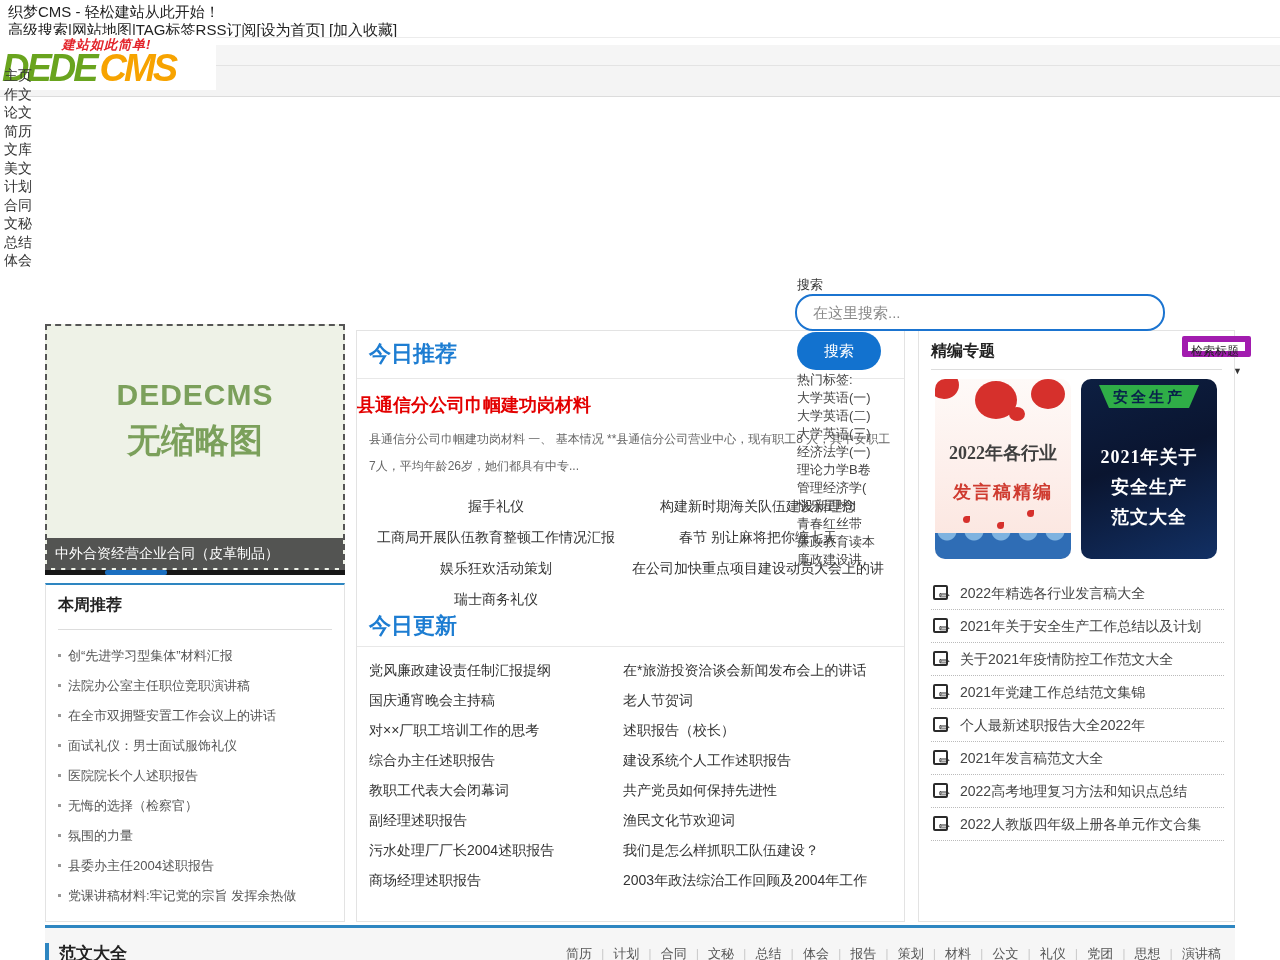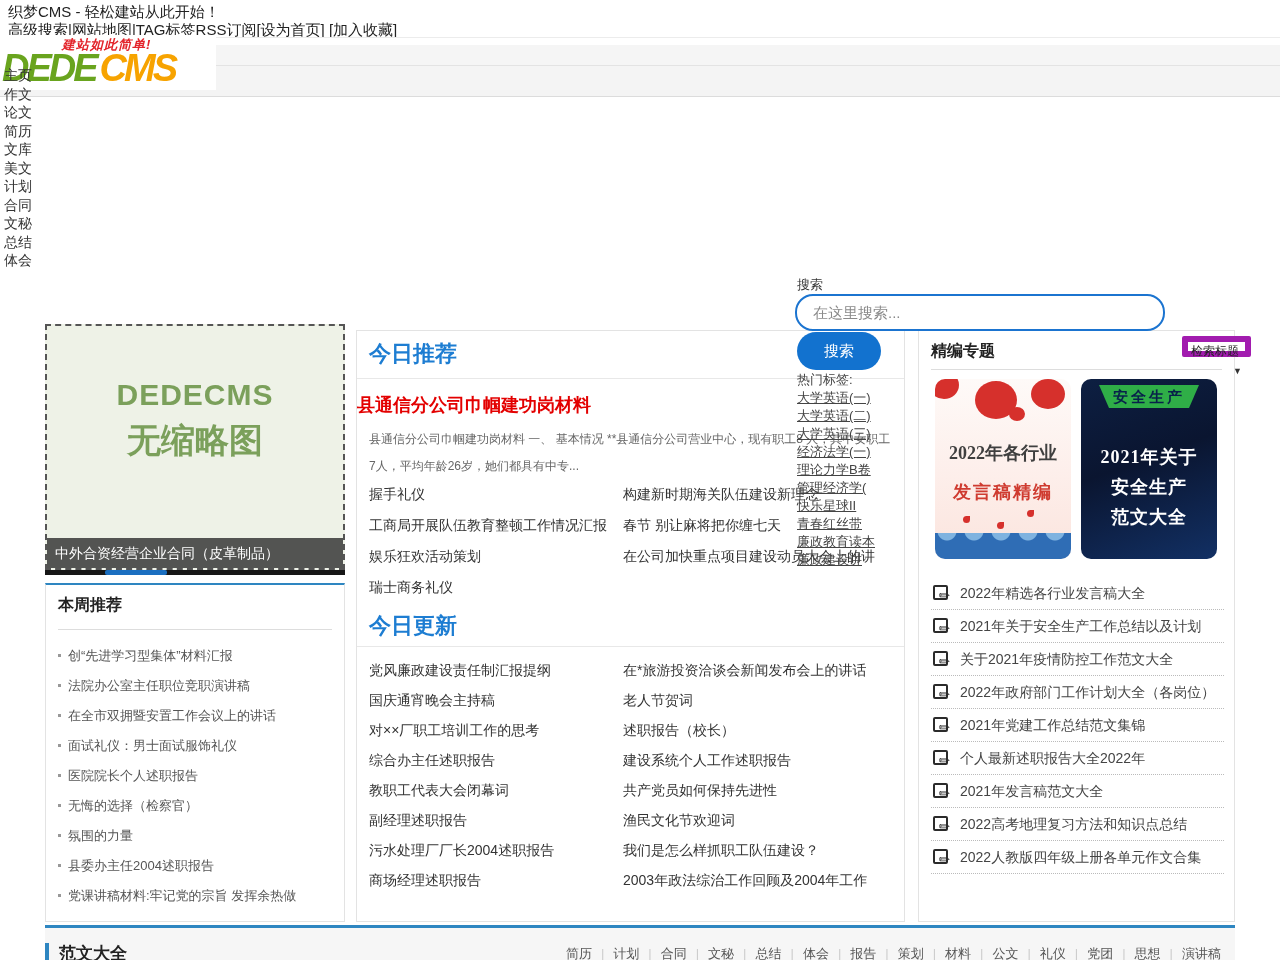--- a/index.html
+++ b/index.html
@@ -34,21 +34,21 @@
   .search-input { left:795px; top:294px; width:370px; height:37px; border:2px solid #1b74d0; border-radius:18px;
                   padding:0 16px; font-size:15px; color:#333; outline:none; z-index:10; background:#fff; }
   .search-input::placeholder { color:#8a8a8a; }
   .select-box { left:1182px; top:302px; width:69px; height:21px; border:6px solid #a21caf; border-radius:2px;
                 font-size:12px; color:#222; background:#fff; line-height:19px; padding:0 3px; z-index:10; cursor:pointer;margin-top:34px; }
   .select-box .arrow { float:right; font-size:9px; color:#333; margin-top:1px; }
   .search-btn { left:797px; top:332px; width:84px; height:38px; border:none; border-radius:19px; background:#1272cf;
                 color:#fff; font-size:15px; z-index:10; cursor:pointer; font-family:"Liberation Sans",sans-serif; }
   .hot-tags { left:797px; top:371px; z-index:10; }
   .hot-tags div { height:18px; line-height:18px; font-size:13px; color:#444; }
-  .hot-tags div.tag { cursor:pointer;text-decoration:underline; }
+  .hot-tags div.tag { cursor:pointer; }
 
   
   .slide-box { left:45px; top:324px; width:300px; height:246px; border:2px dashed #555; background:#eef2e7; cursor:pointer; }
   .watermark { position:absolute; left:0; top:52px; width:100%; text-align:center; color:#7ba05b; font-weight:bold; }
   .watermark .l1 { font-size:30px; letter-spacing:1px; }
   .watermark .l2 { font-size:34px; margin-top:6px; }
   .slide-caption { position:absolute; left:0; bottom:0; width:100%; height:30px; line-height:30px; background:rgba(62,62,62,0.88);
                    color:#fff; font-size:14px; padding-left:8px; }
   .slide-strip { left:45px; top:570px; width:300px; height:5px; background:#161616; }
   .slide-strip .seg { position:absolute; left:60px; top:0; width:62px; height:5px; background:#1b6fc0; border-radius:2px; }
@@ -67,21 +67,21 @@
   
   .week-list { position:absolute; left:12px; top:56px; width:276px; }
   .week-list div { height:30px; line-height:30px; font-size:13px; color:#555; white-space:nowrap; overflow:hidden; cursor:pointer; }
   .week-list div::before { content:""; display:inline-block; width:3px; height:3px; background:#999; margin:0 7px 3px 0; }
 
   
   .feat-title { position:absolute; left:0; top:62px; width:100%; text-align:left; font-size:18px; font-weight:bold; color:#e30000; cursor:pointer; }
   .feat-sum { position:absolute; left:12px; top:95px; width:524px; font-size:12px; color:#666; line-height:27px; }
   .links-grid { position:absolute; left:12px; width:524px; display:grid; grid-template-columns:254px auto; }
   .links-grid div { font-size:14px; color:#333; white-space:nowrap; overflow:hidden; cursor:pointer; }
-  .grid-rec { top:148px; } .grid-rec div { height:31px; line-height:31px; }
+  .grid-rec { top:160px;text-align:center; } .grid-rec div { height:31px; line-height:31px; }
   .grid-upd { top:324px; } .grid-upd div { height:30px; line-height:30px; }
   .h2-upd { top:280px !important; }
   .div-upd { top:315px; }
 
   
   .cards { position:absolute; left:16px; top:48px; width:285px; display:flex; gap:10px; }
   .card { width:136px; height:180px; border-radius:10px; overflow:hidden; position:relative; cursor:pointer;
           font-family:"Liberation Serif", serif; text-align:center; }
   .card1 { background:linear-gradient(180deg,#fefaf8 0%,#fdeeea 55%,#fbe4dd 100%); }
   .card1 .lan { position:absolute; border-radius:50%; background:#d6302c; }
@@ -253,21 +253,20 @@
         <div class="banner">安全生产</div>
         <div class="wl" style="top:66px">2021年关于</div>
         <div class="wl" style="top:96px">安全生产</div>
         <div class="wl" style="top:126px">范文大全</div>
       </div>
     </div>
     <div class="topic-list">
       <div class="item"><span class="edit-icon"></span><span>2022年精选各行业发言稿大全</span></div>
       <div class="item"><span class="edit-icon"></span><span>2021年关于安全生产工作总结以及计划</span></div>
       <div class="item"><span class="edit-icon"></span><span>关于2021年疫情防控工作范文大全</span></div>
-      <div class="item"><span class="edit-icon"></span><span>2022年政府部门工作计划大全（各岗位）</span></div>
       <div class="item"><span class="edit-icon"></span><span>2021年党建工作总结范文集锦</span></div>
       <div class="item"><span class="edit-icon"></span><span>个人最新述职报告大全2022年</span></div>
       <div class="item"><span class="edit-icon"></span><span>2021年发言稿范文大全</span></div>
       <div class="item"><span class="edit-icon"></span><span>2022高考地理复习方法和知识点总结</span></div>
       <div class="item"><span class="edit-icon"></span><span>2022人教版四年级上册各单元作文合集</span></div>
     </div>
   </div>
 
   <div class="abs footer">
     <div class="bar"></div>

